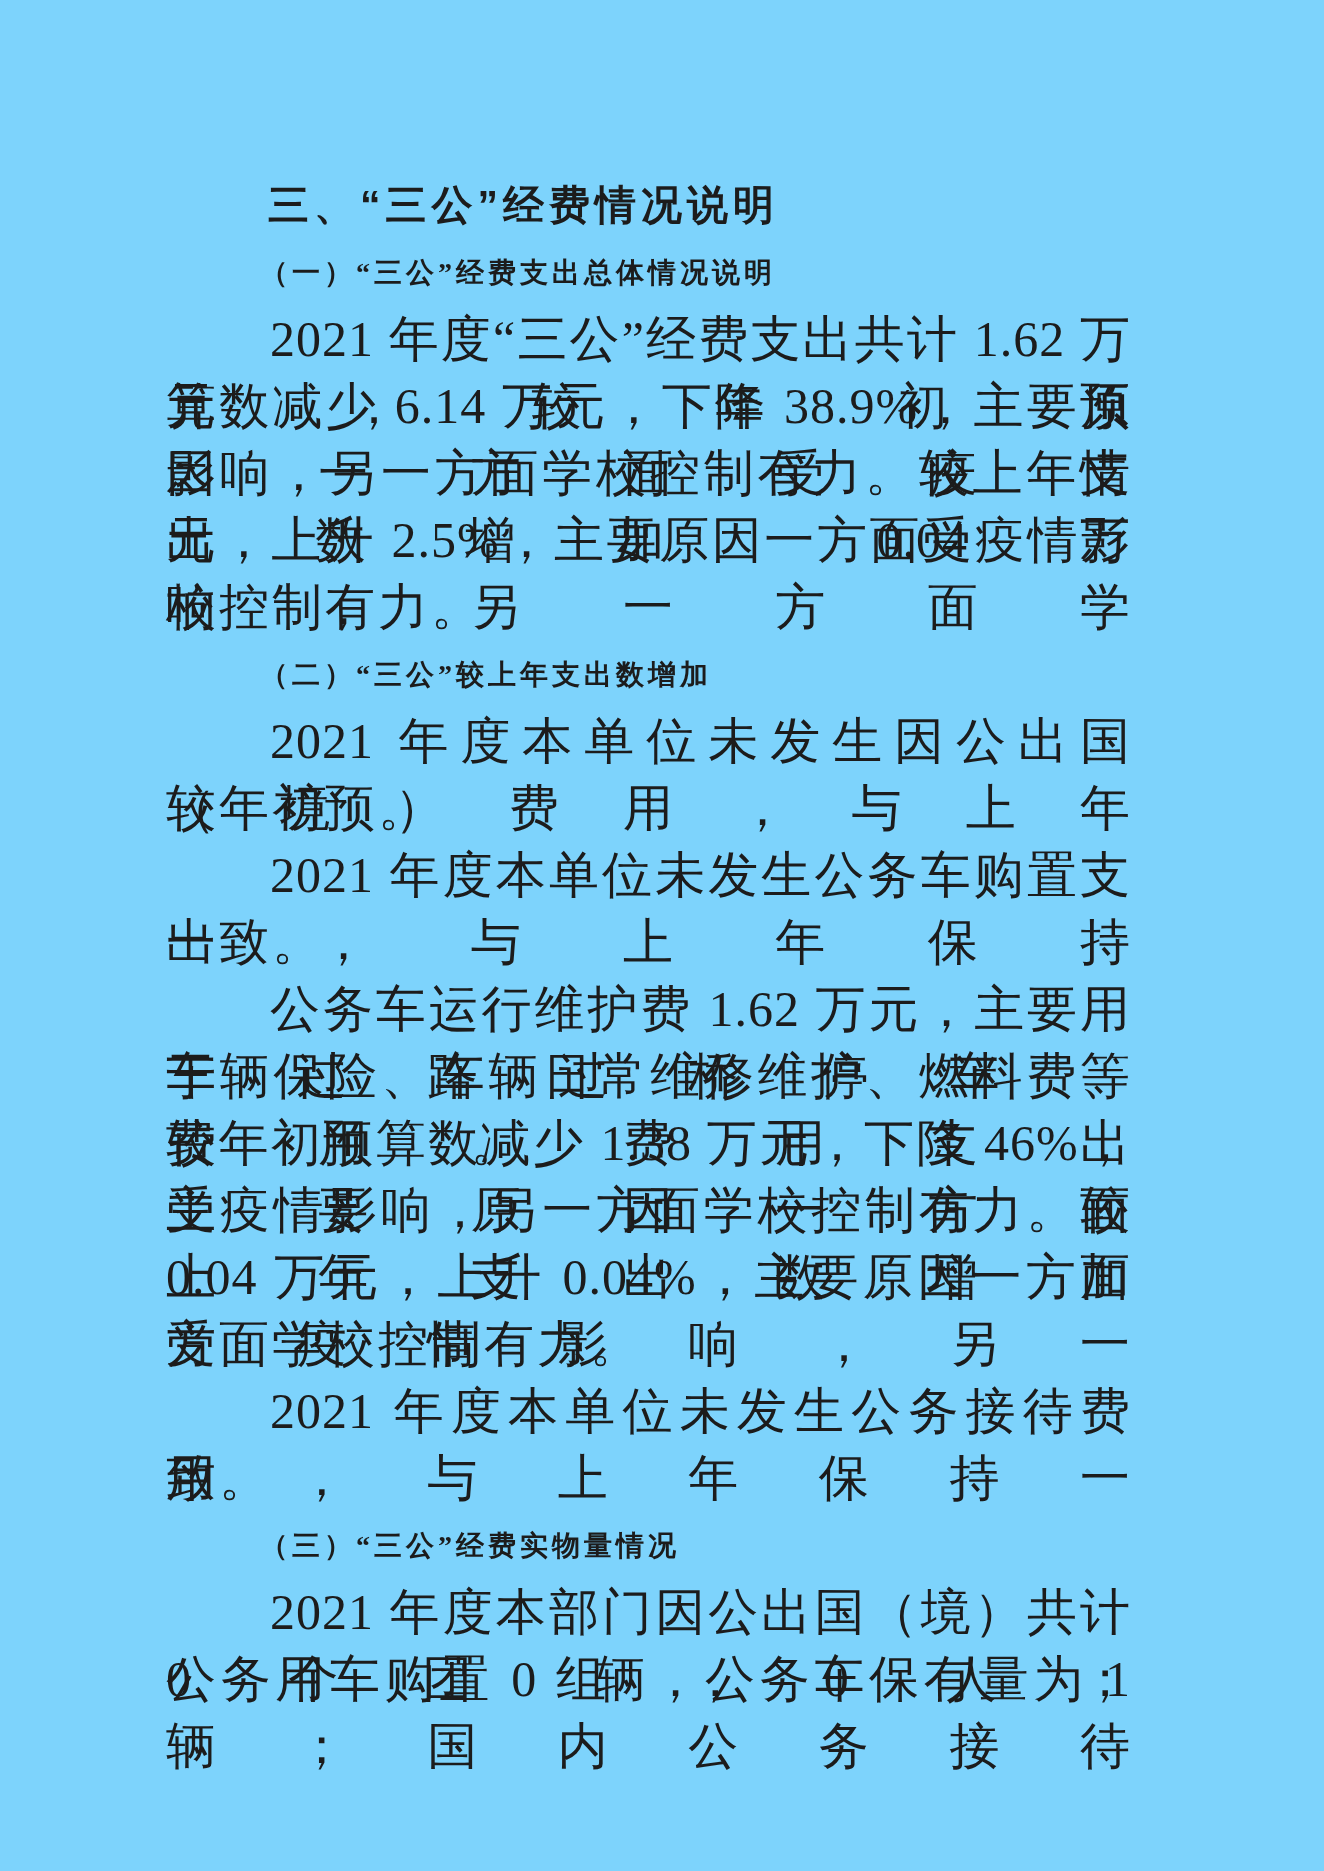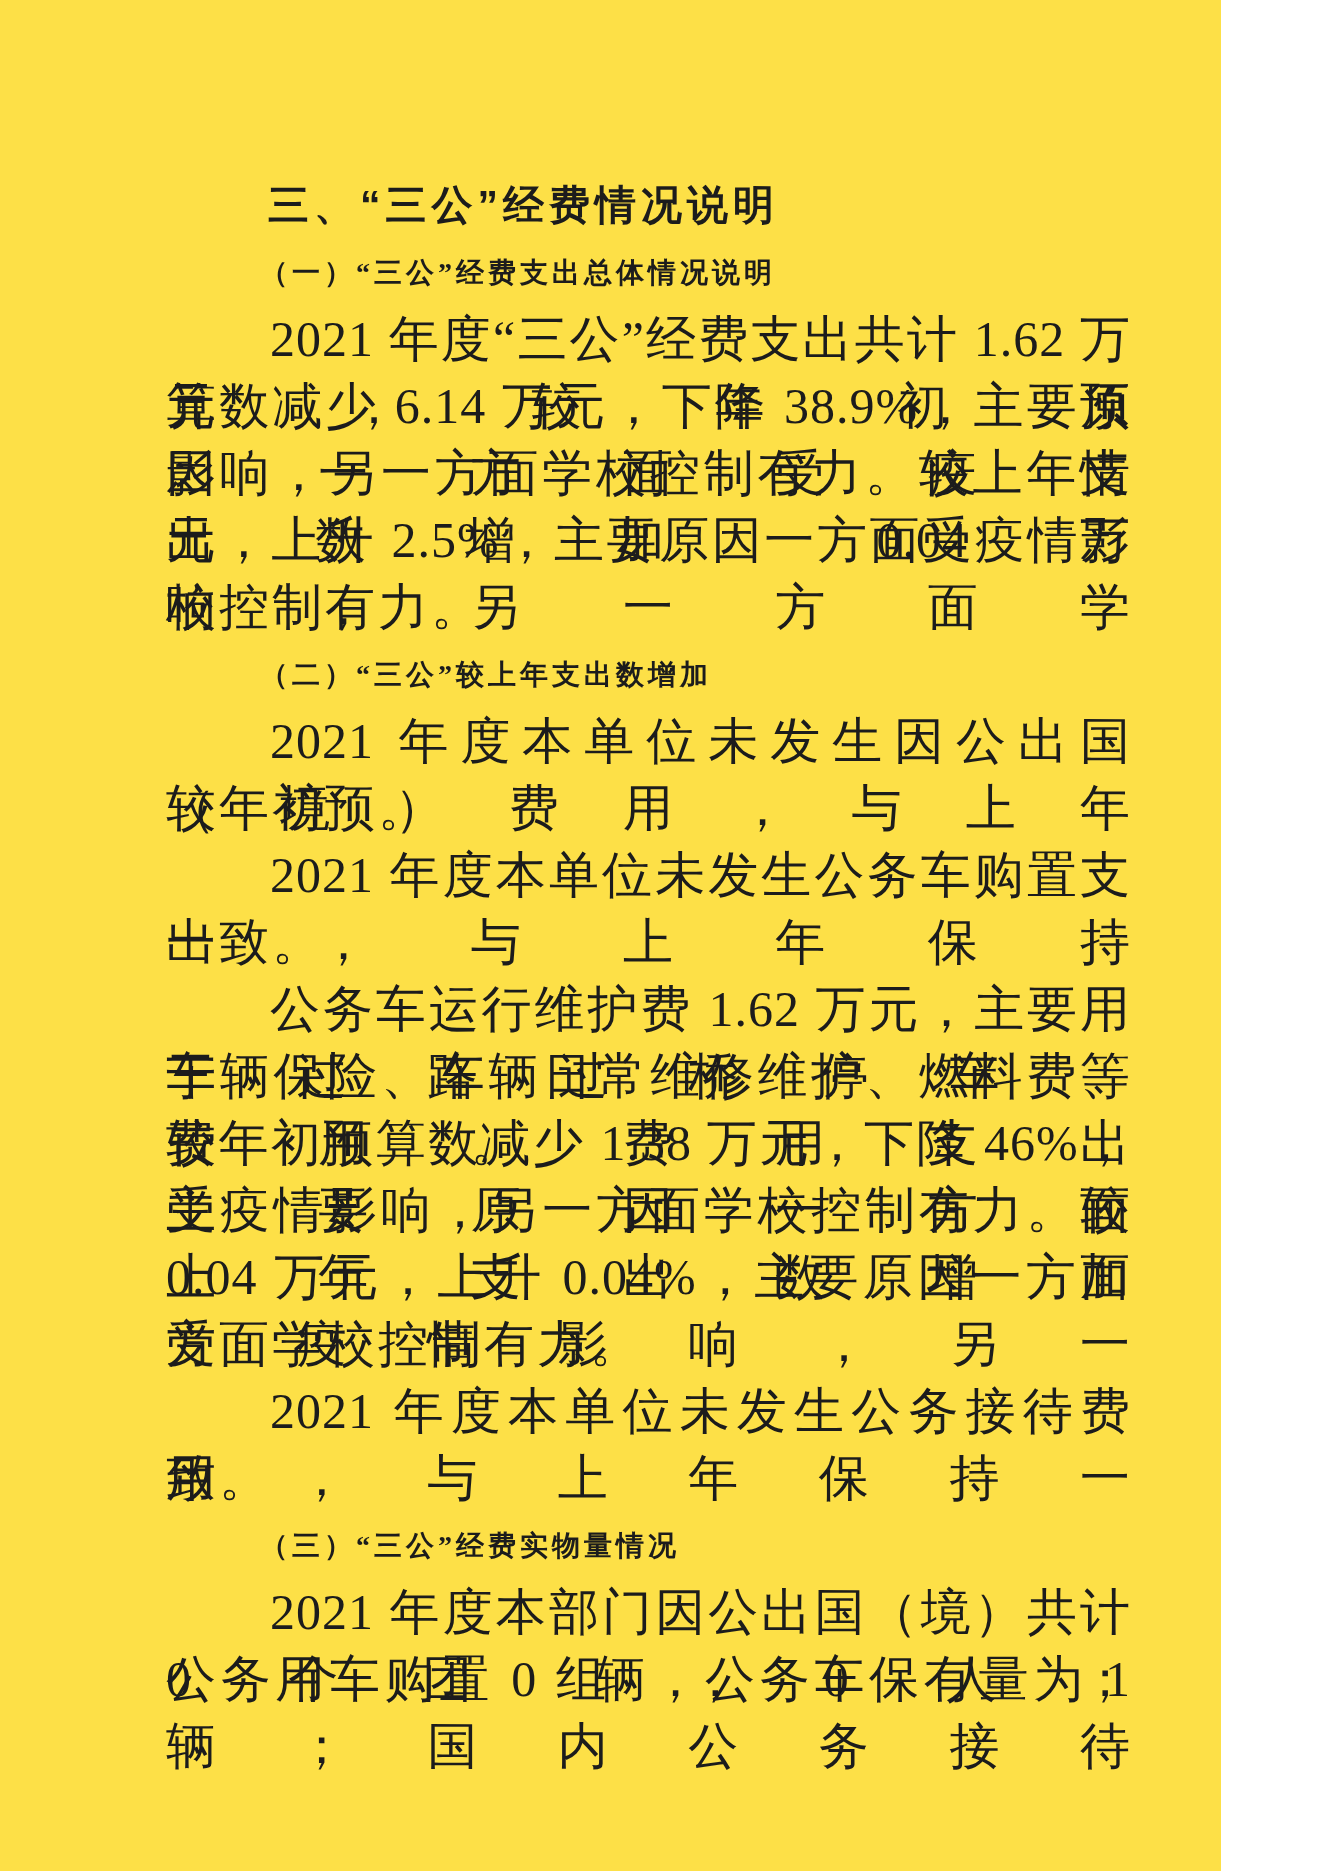--- a/index.html
+++ b/index.html
@@ -2,23 +2,23 @@
 <html><head>
 <meta charset="utf-8">
 <style>
   html, body {
     margin: 0;
     padding: 0;
     background: #ffffff;
   }
   .page {
     position: relative;
-    width: 1221px;
+    width: 1324px;
     height: 1871px;
-    background: #fde047;
+    background: #7dd3fc;
     overflow: hidden;
     font-family: "Liberation Serif", "DejaVu Serif", serif;
   }
   .textblock {
     position: absolute;
     left: 166px;
     top: 172px;
     width: 965px;
     color: #1c1c1c;
   }

